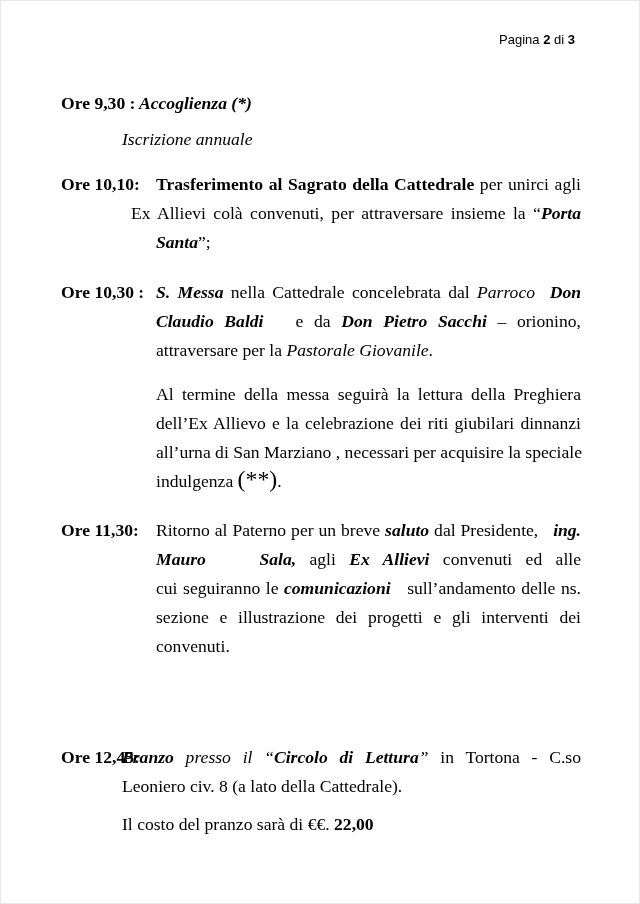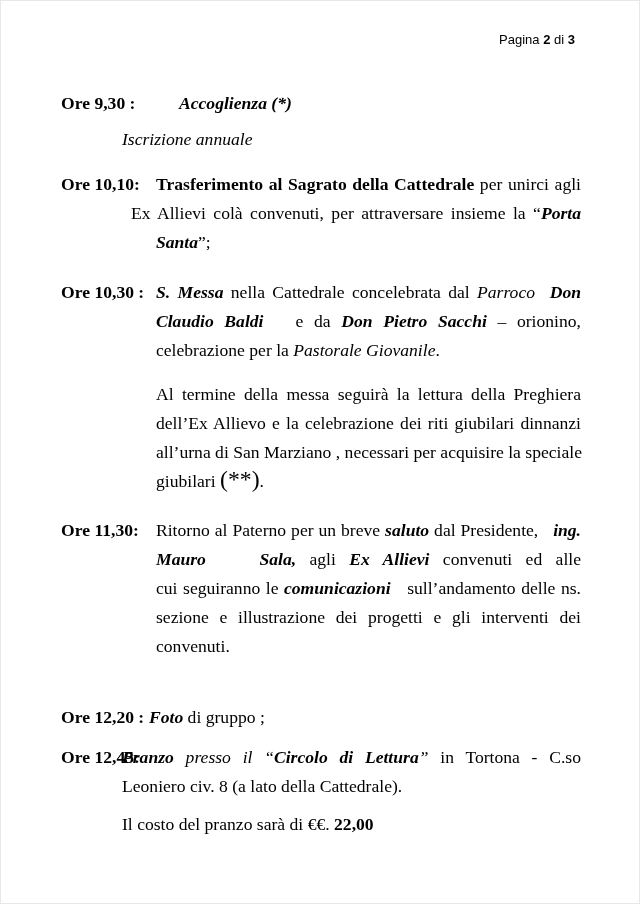--- a/index.html
+++ b/index.html
@@ -17,21 +17,21 @@
   .hdr{
     position:absolute;top:31px;right:64px;
     font-family:"Liberation Sans","DejaVu Sans",sans-serif;
     font-size:13px;line-height:15px;
     white-space:nowrap;
     text-align:center;
   }
   .item{position:absolute;left:60px;width:520px;}
   .time{position:absolute;left:0;top:0;line-height:29px;white-space:nowrap;font-weight:bold;}
   .content{position:relative;}
-  .ind78{margin-left:118px;}
+  .ind78{margin-left:78px;}
   .ind88{margin-left:88px;}
   .ind90{margin-left:61px;}
   .ind95{margin-left:95px;}
   .ln{line-height:29px;height:29px;white-space:nowrap;}
   .j{text-align:justify;text-align-last:justify;text-justify:inter-word;}
   .outdent{margin-left:-25px;}
   .gap8{}
   .b{font-weight:bold;}
   .i{font-style:italic;}
   .big{font-size:1.35em;line-height:1;}
@@ -63,50 +63,44 @@
       <div class="ln j outdent gap8"><span>Ex Allievi colà convenuti, per attraversare insieme la “</span><span class="b i">Porta</span></div>
       <div class="ln"><span class="b i">Santa</span><span>”;</span></div>
     </div>
   </section>
 
   <section class="item" style="top:277px">
     <span class="time">Ore 10,30 :</span>
     <div class="content ind95">
       <div class="ln j"><span class="b i">S. Messa</span><span> nella Cattedrale concelebrata dal </span><span class="i">Parroco</span><span> &nbsp;</span><span class="b i">Don</span></div>
       <div class="ln j"><span class="b i">Claudio Baldi</span><span> &nbsp; e da </span><span class="b i">Don Pietro Sacchi</span><span> – orionino,</span></div>
-      <div class="ln"><span>celebrazione per la </span><span class="i">Pastorale Giovanile</span><span>.</span></div>
+      <div class="ln"><span>attraversare per la </span><span class="i">Pastorale Giovanile</span><span>.</span></div>
     </div>
   </section>
 
   <section class="item" style="top:379px">
     <div class="content ind95">
       <div class="ln j"><span>Al termine della messa seguirà la lettura della Preghiera</span></div>
       <div class="ln j"><span>dell’Ex Allievo e la celebrazione dei riti giubilari dinnanzi</span></div>
       <div class="ln j"><span>all’urna di San Marziano , necessari per acquisire la speciale</span></div>
-      <div class="ln"><span>giubilari </span><span class="big">(**)</span><span>.</span></div>
+      <div class="ln"><span>indulgenza </span><span class="big">(**)</span><span>.</span></div>
     </div>
   </section>
 
   <section class="item" style="top:515px">
     <span class="time">Ore 11,30:</span>
     <div class="content ind95">
       <div class="ln j"><span>Ritorno al Paterno per un breve </span><span class="b i">saluto</span><span> dal Presidente, &nbsp; </span><span class="b i">ing.</span></div>
       <div class="ln j"><span class="b i">Mauro &nbsp;&nbsp; Sala,</span><span> agli </span><span class="b i">Ex Allievi</span><span> convenuti ed alle</span></div>
       <div class="ln j"><span>cui seguiranno le </span><span class="b i">comunicazioni</span><span> &nbsp; sull’andamento delle ns.</span></div>
       <div class="ln j"><span>sezione e illustrazione dei progetti e gli interventi dei</span></div>
       <div class="ln"><span>convenuti.</span></div>
     </div>
   </section>
 
-  <section class="item" style="top:702px">
-    <span class="time">Ore 12,20 :</span>
-    <div class="content ind88">
-      <div class="ln"><span class="b i">Foto</span><span> di gruppo ;</span></div>
-    </div>
-  </section>
 
   <section class="item" style="top:742px">
     <span class="time">Ore 12,45:</span>
     <div class="content ind90">
       <div class="ln j"><span class="b i">Pranzo</span><span> </span><span class="i">presso il “</span><span class="b i">Circolo di Lettura</span><span class="i">”</span><span> in Tortona - C.so</span></div>
       <div class="ln"><span>Leoniero civ. 8 (a lato della Cattedrale).</span></div>
     </div>
   </section>
 
   <section class="item" style="top:809px">

